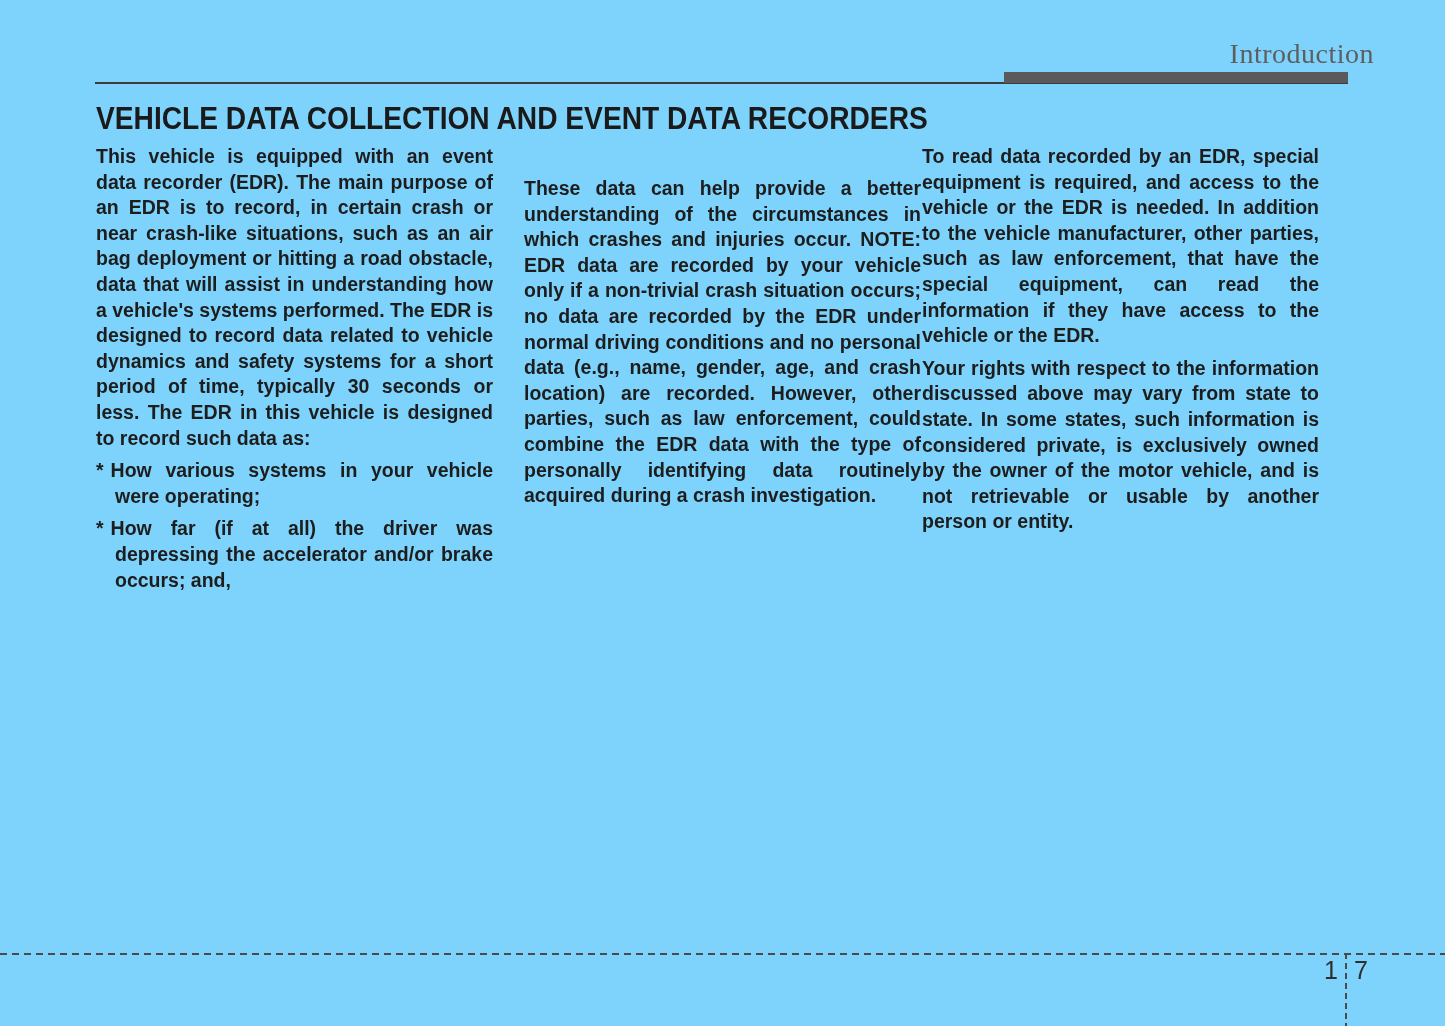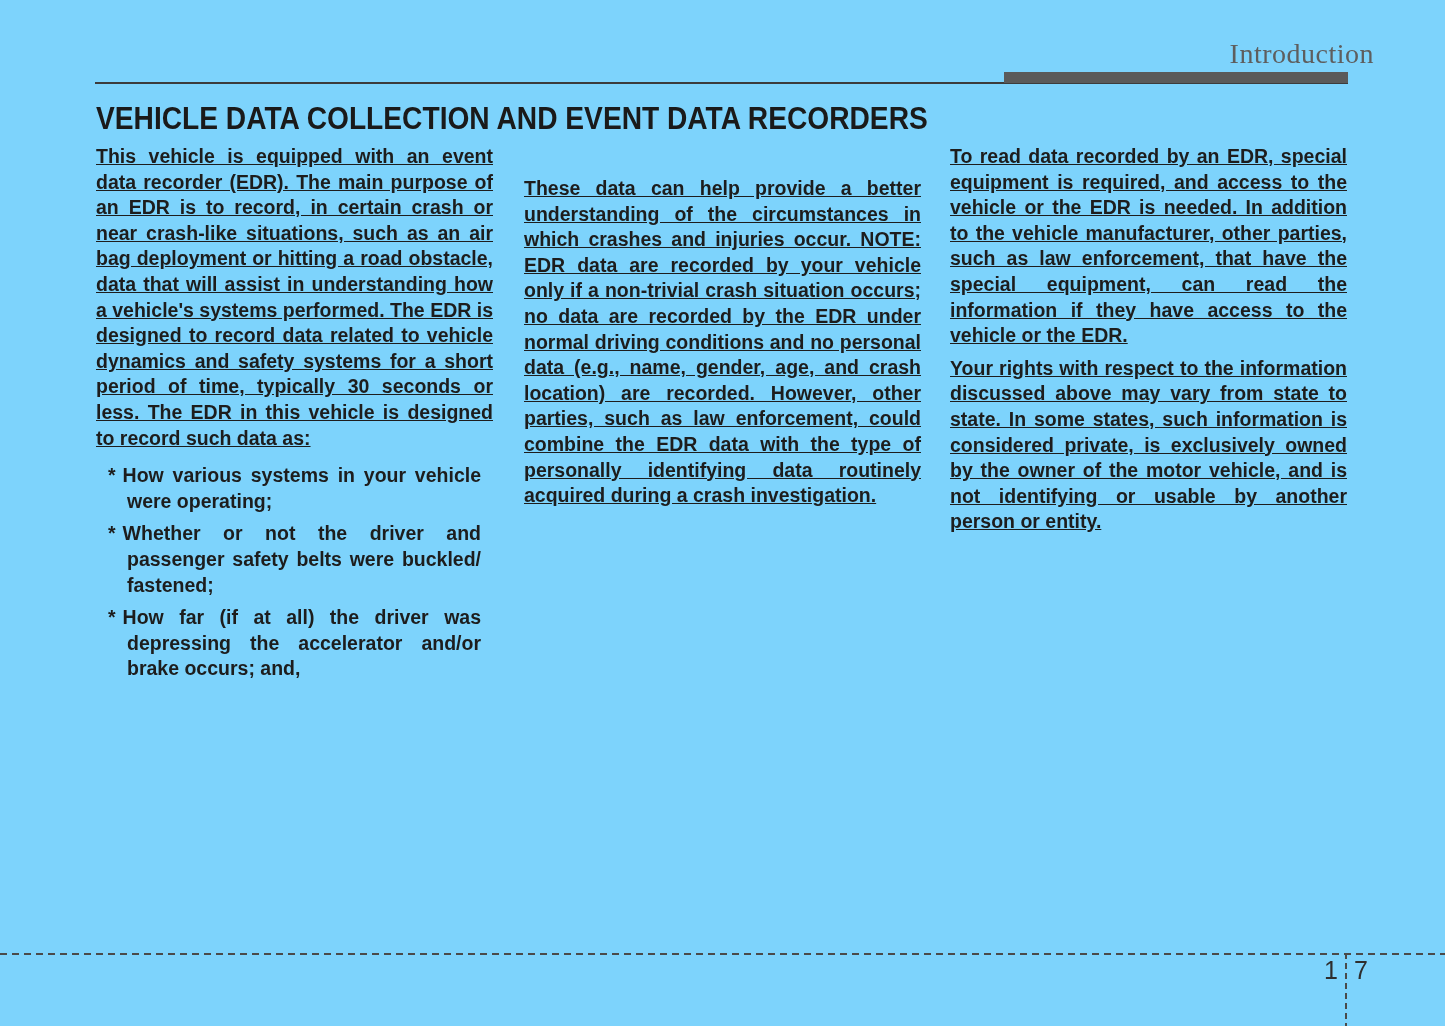--- a/index.html
+++ b/index.html
@@ -61,23 +61,23 @@
     top: 144px;
     width: 397px;
     font-size: 19.5px;
     font-weight: bold;
     line-height: 25.6px;
     color: #1d1d1d;
     text-align: justify;
   }
   .col-1 { left: 96px; }
   .col-2 { left: 524px; margin-top: 32px; }
-  .col-3 { left: 950px; }
-  .col p { margin: 0 0 7px 0; text-decoration: underline; }
-  .bullet-list { margin: 12px; padding: 0; list-style: none; }
+  .col-3 { left: 922px; }
+  .col p { margin: 0 0 7px 0; }
+  .bullet-list { margin: 0; padding: 0; list-style: none; }
   .bullet-list li {
     margin: 0 0 7px 0;
     padding-left: 19px;
     text-indent: -19px;
   }
   .bullet-marker { margin-right: 7px; }
 
   
   .footer-dash-h {
     position: absolute;
@@ -123,35 +123,32 @@
 
   <div class="page-title">VEHICLE DATA COLLECTION AND EVENT DATA RECORDERS</div>
 
   <div class="col col-1">
     <p>This vehicle is equipped with an event data recorder (EDR). The main purpose of an EDR is to record, in certain crash or near crash-like situations, such as an air bag deployment or hitting a road obstacle, data that will assist in understanding how a vehicle's systems performed. The EDR is designed to record data related to vehicle dynamics and safety systems for a short period of time, typically 30 seconds or less. The EDR in this vehicle is designed to record such data as:</p>
     <ul class="bullet-list">
       <li>
         <span class="bullet-marker">*</span><span>How various systems in your vehicle were operating;</span>
       </li>
       <li>
-        <span class="bullet-marker">*</span><span>Whether or not the driver and passenger safety belts were buckled/ fastened;</span>
-      </li>
-      <li>
         <span class="bullet-marker">*</span><span>How far (if at all) the driver was depressing the accelerator and/or brake occurs; and,</span>
       </li>
     </ul>
   </div>
 
   <div class="col col-2">
     <p>These data can help provide a better understanding of the circumstances in which crashes and injuries occur. NOTE: EDR data are recorded by your vehicle only if a non-trivial crash situation occurs; no data are recorded by the EDR under normal driving conditions and no personal data (e.g., name, gender, age, and crash location) are recorded. However, other parties, such as law enforcement, could combine the EDR data with the type of personally identifying data routinely acquired during a crash investigation.</p>
   </div>
 
   <div class="col col-3">
     <p>To read data recorded by an EDR, special equipment is required, and access to the vehicle or the EDR is needed. In addition to the vehicle manufacturer, other parties, such as law enforcement, that have the special equipment, can read the information if they have access to the vehicle or the EDR.</p>
-    <p>Your rights with respect to the information discussed above may vary from state to state. In some states, such information is considered private, is exclusively owned by the owner of the motor vehicle, and is not identifying or usable by another person or entity.</p>
+    <p>Your rights with respect to the information discussed above may vary from state to state. In some states, such information is considered private, is exclusively owned by the owner of the motor vehicle, and is not retrievable or usable by another person or entity.</p>
   </div>
 
   <div class="footer-dash-h"></div>
   <div class="footer-dash-v"></div>
   <div class="chapter-number">1</div>
   <div class="page-number">7</div>
 
 </div>
 
 </body></html>

